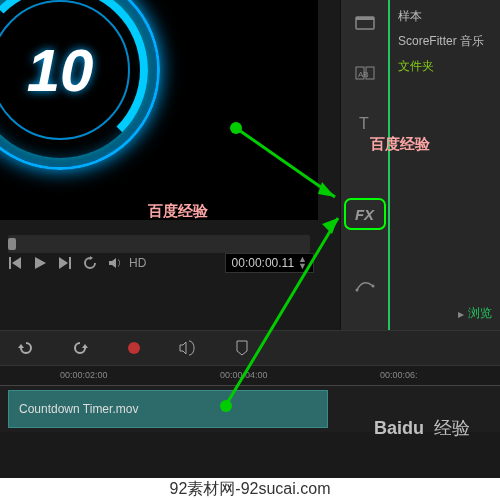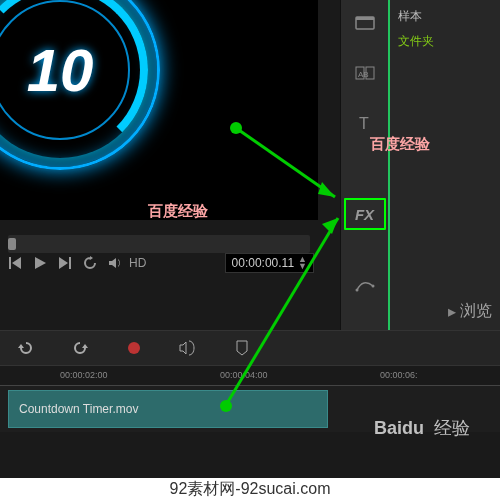--- a/index.html
+++ b/index.html
@@ -15,25 +15,25 @@
 .slider::before{content:"";position:absolute;left:0;top:3px;width:8px;height:12px;background:#888;border-radius:2px}
 .markout{position:absolute;right:70px;top:232px;color:#888;font-size:14px}
 .trans{position:absolute;left:4px;top:248px;width:310px;height:30px;display:flex;align-items:center;gap:3px;color:#999;font-size:13px}
 .tbtn{width:22px;height:22px;display:flex;align-items:center;justify-content:center;cursor:pointer;color:#999}
 .tbtn svg{width:16px;height:16px;fill:#999}
 .timecode{background:#000;border:1px solid #333;padding:2px 6px;font-family:monospace;font-size:12px;color:#ccc;display:flex;align-items:flex-end}
 .tc-up{margin-left:4px;color:#888;font-size:9px;line-height:7px}
 .sidebar{position:absolute;right:110px;top:0;width:50px;height:330px;background:#2b2b2b;border-left:1px solid #111;border-right:2px solid #22c55e;display:flex;flex-direction:column;align-items:center;padding-top:8px;gap:20px}
 .sbtn{width:36px;height:30px;display:flex;align-items:center;justify-content:center;cursor:pointer;color:#888}
 .sbtn svg{width:20px;height:18px;fill:#888}
-.fxbtn{width:42px;height:32px;border:2px solid #0f0;border-radius:1px;display:flex;align-items:center;justify-content:center;font-weight:bold;font-style:italic;color:#999;font-size:15px;cursor:pointer}
+.fxbtn{width:42px;height:32px;border:2px solid #0f0;border-radius:7px;display:flex;align-items:center;justify-content:center;font-weight:bold;font-style:italic;color:#999;font-size:15px;cursor:pointer}
 .rpanel{position:absolute;right:0;top:0;width:110px;height:330px;background:#272727;padding:8px;color:#bbb;font-size:12px}
 .rlabel{margin-bottom:8px}
 .rfolder{color:#84cc16;margin-top:8px}
-.browse{position:absolute;bottom:8px;right:8px;color:#a3a3a3;font-size:16px;display:flex;align-items:center;gap:4px}
+.browse{position:absolute;bottom:8px;right:8px;color:#22c55e;font-size:12px;display:flex;align-items:center;gap:4px}
 .browse::before{content:"▸";color:#888}
 .timeline{position:absolute;left:0;top:330px;width:500px;background:#1e1e1e}
 .tltools{height:36px;background:#252525;display:flex;align-items:center;gap:30px;padding:0 14px;border-top:1px solid #333;border-bottom:1px solid #333}
 .tlb{width:24px;height:24px;display:flex;align-items:center;justify-content:center;color:#aaa;cursor:pointer}
 .tlb svg{width:18px;height:18px;fill:#aaa}
 .ruler{height:20px;background:#1a1a1a;display:flex;font-size:9px;color:#888;position:relative;border-bottom:1px solid #444;padding-left:8px}
 .tick{position:absolute;top:4px}
 .clip{margin:4px 8px;height:38px;background:#2d6b6b;border:1px solid #3a8a8a;color:#ddd;font-size:12px;display:flex;align-items:center;padding:0 10px;width:320px}
 .anno{position:absolute;color:#fca5a5;font-size:15px;font-weight:bold;pointer-events:none;z-index:50}
 .dot{position:absolute;width:12px;height:12px;background:#0c0;border-radius:50%;z-index:51}
@@ -122,20 +122,21 @@
       <svg viewBox="0 0 20 18">
         <path d="M2 14 Q8 2 18 10" fill="none" stroke="#888" stroke-width="1.5"></path>
         <circle cx="2" cy="14" r="1.5"></circle>
         <circle cx="18" cy="10" r="1.5"></circle>
       </svg>
     </div>
 </div>
 
 <div class="rpanel">
   <div class="rlabel">样本</div>
+  <div class="rlabel">ScoreFitter 音乐</div>
   <div class="rfolder">文件夹</div>
   <div class="browse">
       <span>浏览</span>
     </div>
 </div>
 
 <div class="timeline">
   <div class="tltools">
     <div class="tlb">
         <svg viewBox="0 0 18 18">

